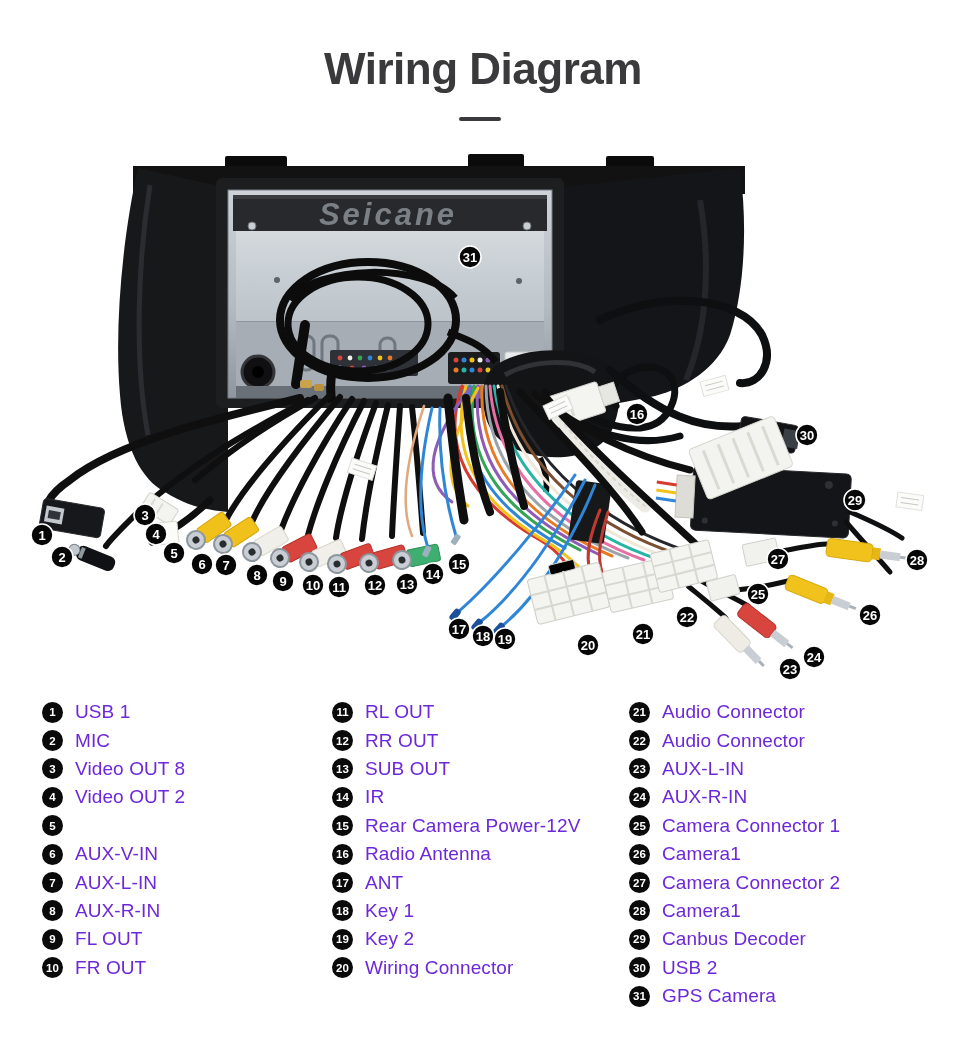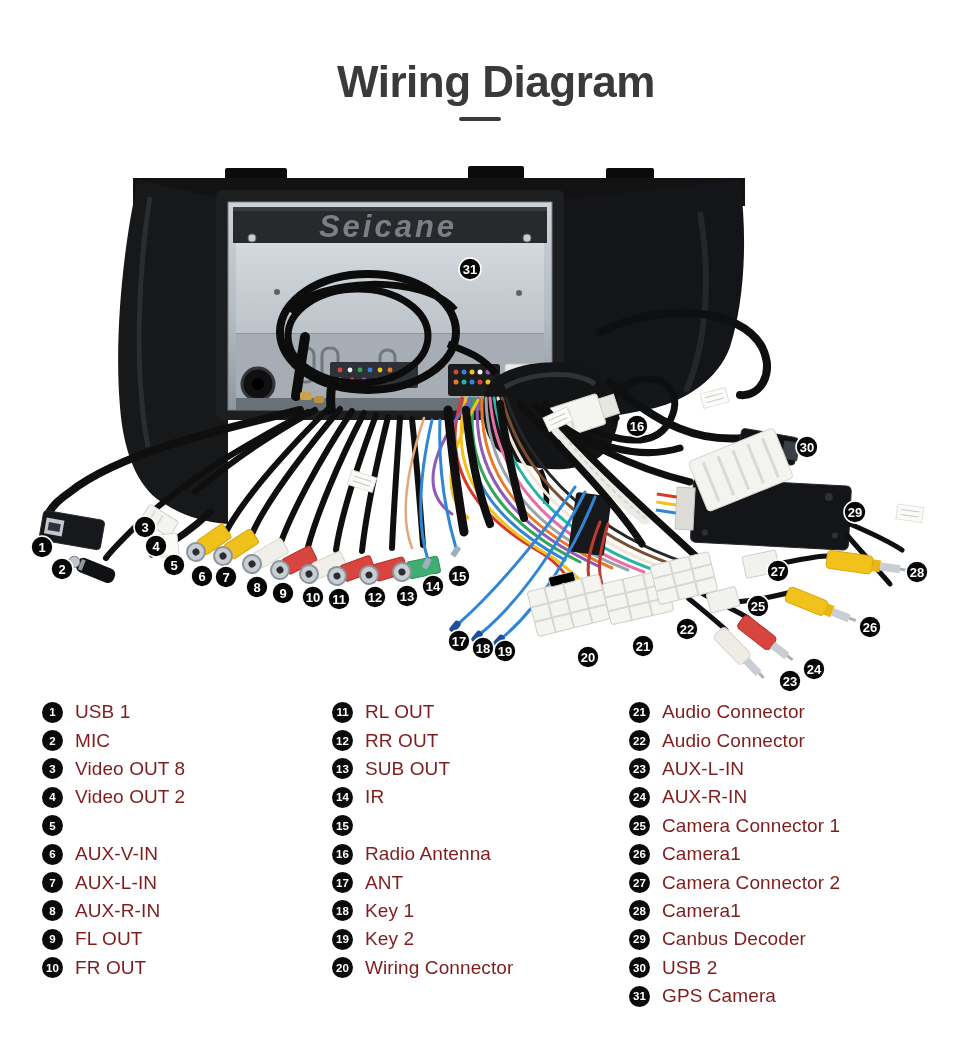--- a/index.html
+++ b/index.html
@@ -1,36 +1,36 @@
 <!DOCTYPE html>
 <html><head>
 <meta charset="utf-8">
 <style>
   html,body{margin:0;padding:0;background:#ffffff;}
   .page{position:relative;width:980px;height:1039px;background:#ffffff;overflow:hidden;
         font-family:"Liberation Sans",sans-serif;}
   
-  .title{position:absolute;top:40px;left:0;width:958px;margin:17px;text-align:center;
+  .title{position:absolute;top:40px;left:0;width:958px;margin:4px;text-align:center;
          font-size:44px;font-weight:700;letter-spacing:-0.5px;color:#3a3a3c;}
   .title-underline{position:absolute;top:117px;left:459px;width:42px;height:4px;
          background:#3a3a3c;border-radius:2px;}
   
-  .diagram{position:absolute;top:152px;left:0;width:788px;height:560px;}
+  .diagram{position:absolute;top:140px;left:0;width:788px;height:560px;}
   .diagram svg{display:block;}
   .marker-num{font-family:"Liberation Sans",sans-serif;font-size:13px;font-weight:bold;fill:#ffffff;}
   .brand-text{font-family:"Liberation Sans",sans-serif;font-style:italic;font-weight:bold;
               font-size:31px;letter-spacing:3px;fill:#7a8085;}
   
   .legend-col{position:absolute;top:698px;display:flex;flex-direction:column;}
   .col1{left:42px;} .col2{left:332px;} .col3{left:629px;}
   .legend-row{height:28.4px;display:flex;align-items:center;gap:12px;}
   .badge{width:21px;height:21px;border-radius:50%;background:#0a0a0a;color:#fff;
          display:flex;align-items:center;justify-content:center;
          font-size:11.5px;font-weight:bold;flex-shrink:0;}
-  .lbl{font-size:19px;color:#7f1d1d;white-space:nowrap;letter-spacing:0.1px;}
+  .lbl{font-size:19px;color:#6d28d9;white-space:nowrap;letter-spacing:0.1px;}
 </style>
 </head>
 <body>
 
 <div class="page">
 
   <h1 class="title">Wiring Diagram</h1>
   <div class="title-underline"></div>
 
   <div class="diagram">
@@ -560,20 +560,21 @@
         <div class="legend-row">
           <span class="badge">13</span>
           <span class="lbl">SUB OUT</span>
         </div>
         <div class="legend-row">
           <span class="badge">14</span>
           <span class="lbl">IR</span>
         </div>
         <div class="legend-row">
           <span class="badge">15</span>
+          <span class="lbl">Rear Camera Power-12V</span>
         </div>
         <div class="legend-row">
           <span class="badge">16</span>
           <span class="lbl">Radio Antenna</span>
         </div>
         <div class="legend-row">
           <span class="badge">17</span>
           <span class="lbl">ANT</span>
         </div>
         <div class="legend-row">

